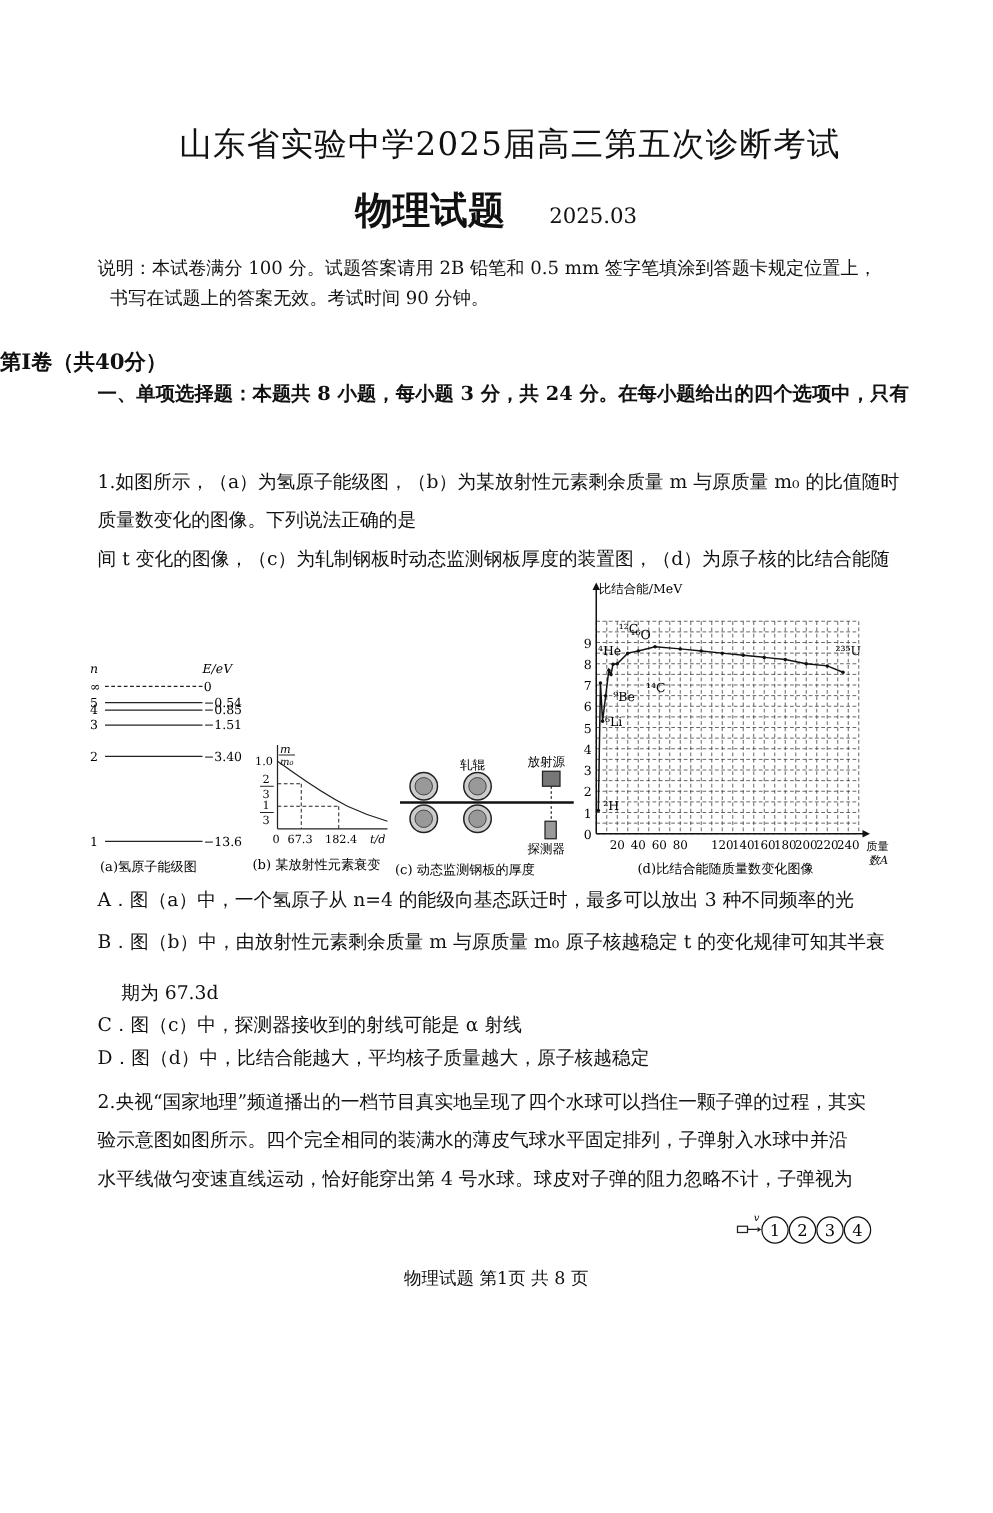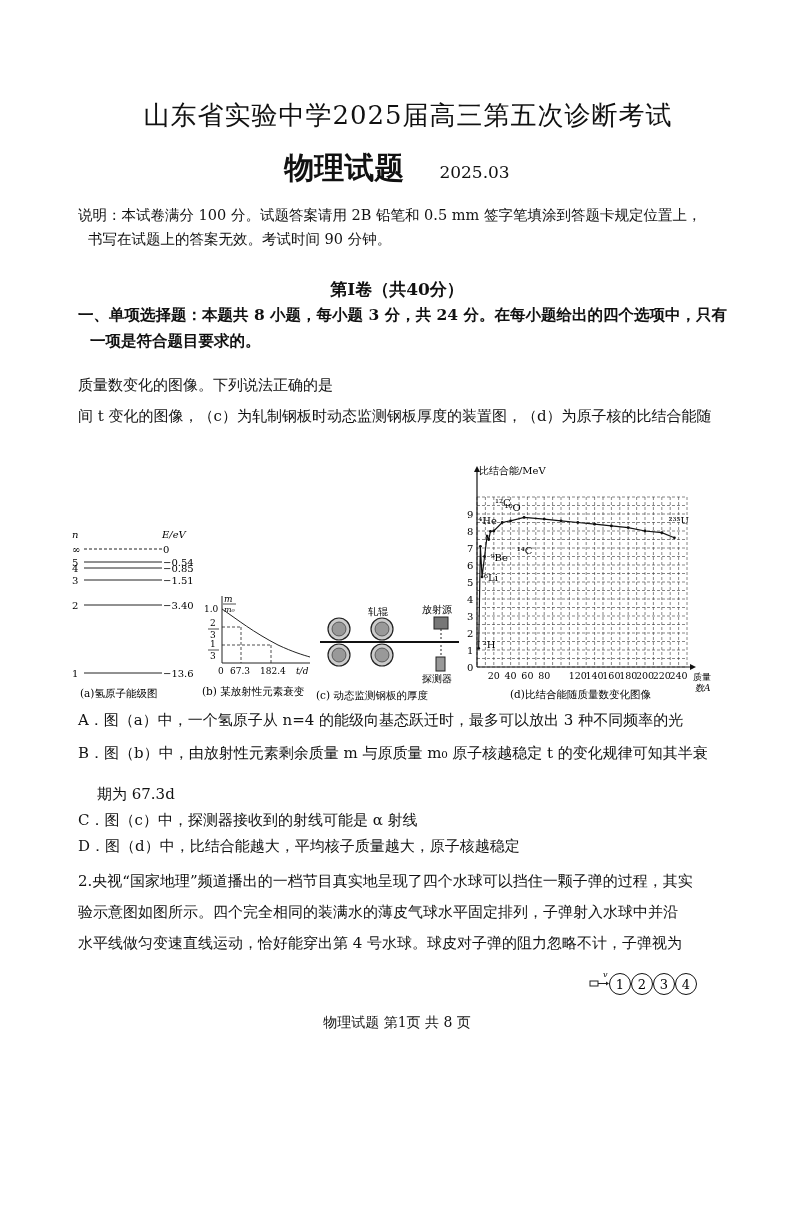--- a/index.html
+++ b/index.html
@@ -5,21 +5,21 @@
   html,body{margin:0;padding:0;background:#fff;}
   body{width:794px;height:1210px;position:relative;overflow:hidden;color:#111;
        font-family:"DejaVu Serif","Liberation Serif",serif;}
   .abs{position:absolute;}
   .title{top:98px;left:0;width:794px;text-align:center;font-size:26px;letter-spacing:1px;padding-left:11px;}
   .subtitle{top:148px;left:0;width:794px;text-align:center;}
   .subtitle .big{font-size:30px;font-weight:bold;}
   .subtitle .date{font-size:17px;margin-left:30px;}
   .note{left:78px;top:203px;width:660px;font-size:14.5px;line-height:24px;}
   .note .l2{padding-left:10px;}
-  .sec{top:278px;left:0;width:794px;text-align:center;font-size:17px;font-weight:bold;}
+  .sec{top:278px;left:0;width:794px;font-size:17px;font-weight:bold;}
   .part{left:78px;top:302px;width:660px;font-size:15.5px;font-weight:bold;line-height:26px;}
   .part .l2{padding-left:12px;}
   .q1{left:78px;top:370px;width:660px;font-size:15px;line-height:31px;}
   .opt{left:78px;font-size:15px;line-height:22px;width:660px;}
   .q2{left:78px;top:866px;width:660px;font-size:15px;line-height:31px;}
   .footer{top:1014px;left:0;width:794px;text-align:center;font-size:14px;}
   svg text{font-family:"DejaVu Serif","Liberation Serif",serif;}
   .fig-cap{font-size:10.5px;}
 </style>
 </head>
@@ -32,24 +32,24 @@
 </div>
 
 <div class="abs note">
   <div>说明：本试卷满分 100 分。试题答案请用 2B 铅笔和 0.5 mm 签字笔填涂到答题卡规定位置上，</div>
   <div class="l2">书写在试题上的答案无效。考试时间 90 分钟。</div>
 </div>
 
 <div class="abs sec">第Ⅰ卷（共40分）</div>
 <div class="abs part">
   <div>一、单项选择题：本题共 8 小题，每小题 3 分，共 24 分。在每小题给出的四个选项中，只有</div>
-  <div class="l2">一项是符合题目要求的。</div>
 </div>
 
 <div class="abs q1">
+  <div>1.如图所示，（a）为氢原子能级图，（b）为某放射性元素剩余质量 m 与原质量 m₀ 的比值随时</div>
   <div>质量数变化的图像。下列说法正确的是</div>
   <div>间 t 变化的图像，（c）为轧制钢板时动态监测钢板厚度的装置图，（d）为原子核的比结合能随</div>
 </div>
 
 <svg class="abs" style="left:66px;top:525px" width="135" height="180">
   <text x="6" y="13" font-size="10" font-style="italic">n</text>
   <text x="96" y="13" font-size="10" font-style="italic">E/eV</text>
   <g id="levels-a">
       <text x="6" y="27.5" font-size="10">∞</text>
       <line x1="18" y1="24" x2="96" y2="24" stroke="#222" stroke-width="1" stroke-dasharray="3,2"></line>

